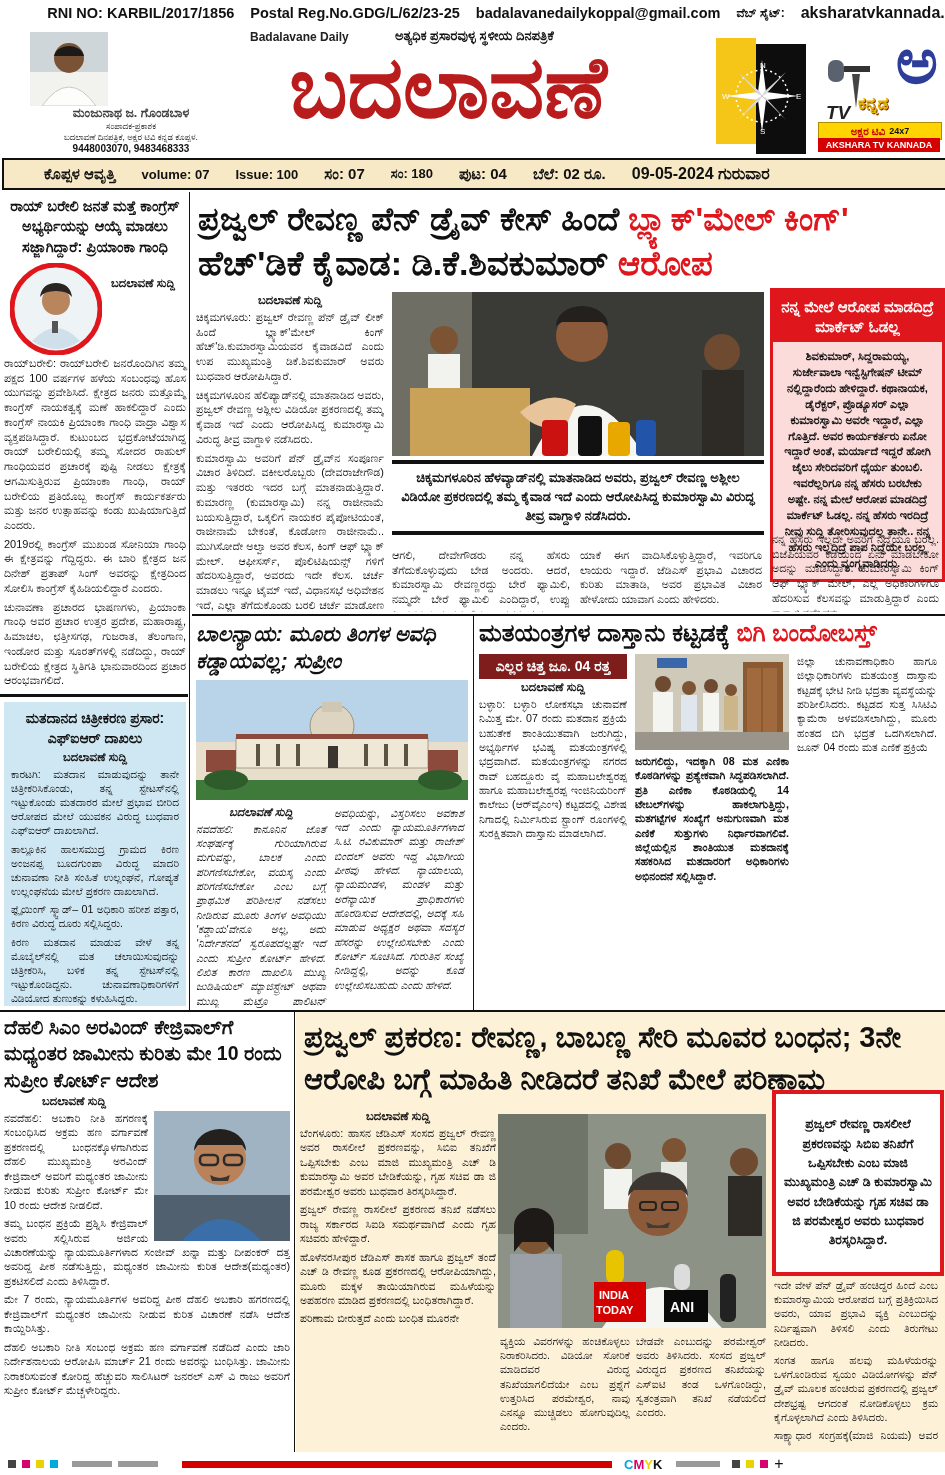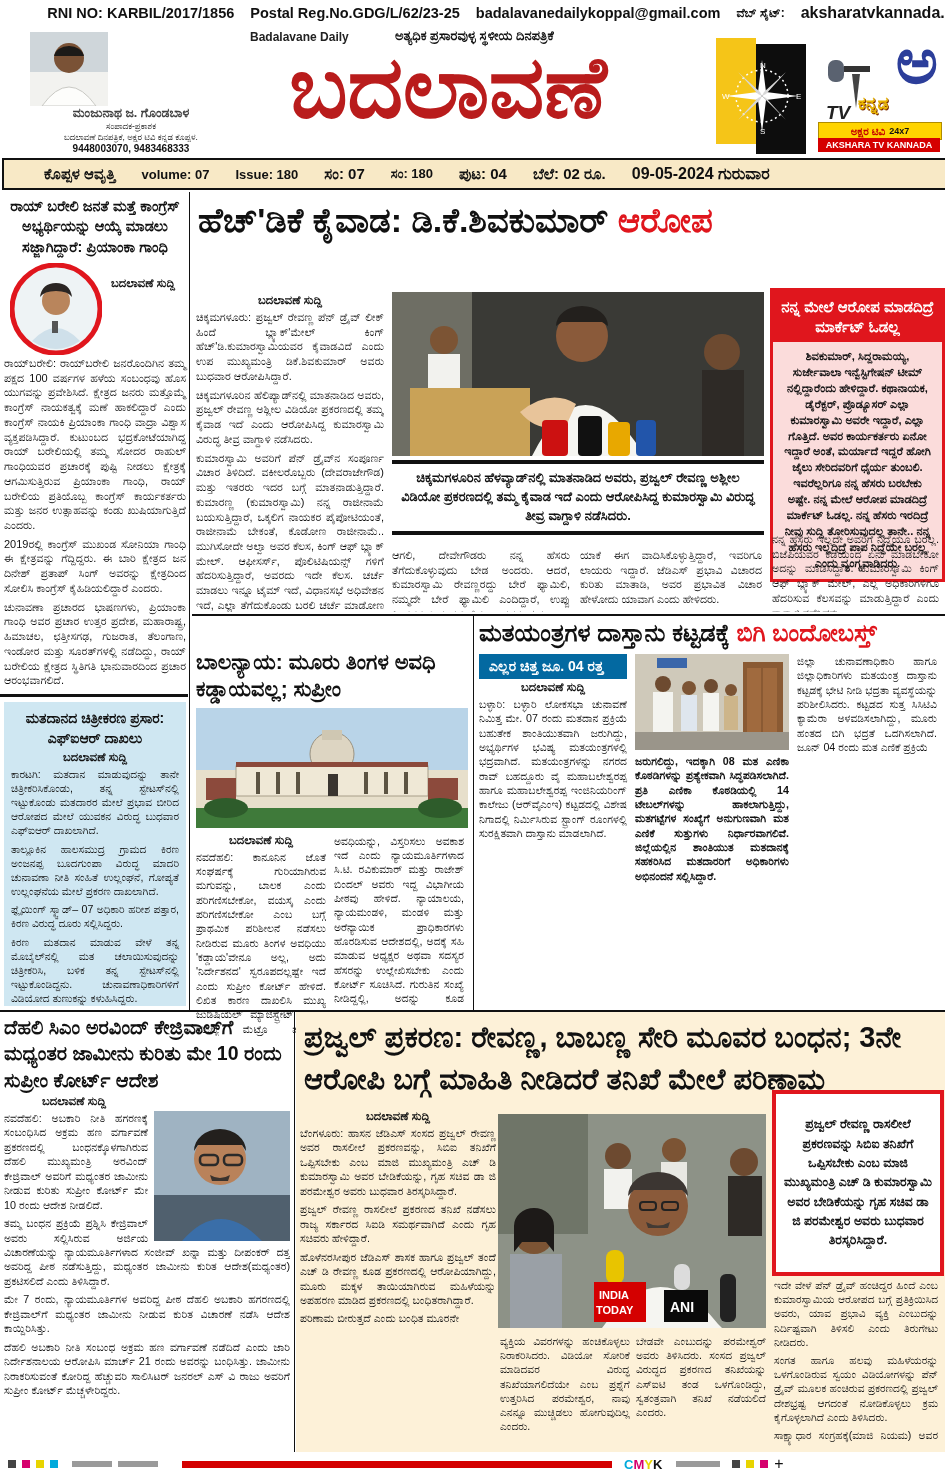--- a/index.html
+++ b/index.html
@@ -16,22 +16,22 @@
   .vrule{border-left:1.5px solid #111;}
   .hl{font-weight:800;}
   .photo{overflow:hidden;display:block;}
   .capbox{border-top:4px solid #111;border-bottom:4px solid #111;font-weight:bold;
           font-size:13px;line-height:1.45;text-align:center;padding:5px 6px;}
   .redbox{border:3px solid #e0161d;background:#fff;}
   .redbox .rb-title{background:#e0161d;color:#fff;font-weight:800;font-size:15px;
         line-height:1.3;text-align:center;padding:6px 4px;}
   .redbox .rb-body{background:#fbdcdb;font-weight:bold;font-size:11.2px;line-height:1.42;
         text-align:center;padding:7px 8px;}
-  .banner-red{background:#0369a1;color:#fff;font-weight:800;font-size:14px;
-        padding:4px 10px;}
+  .banner-red{background:#7f1d1d;color:#fff;font-weight:800;font-size:14px;
+        text-align:center;padding:4px 10px;}
   .cream{background:#fdf1d8;}
 </style>
 </head>
 <body>
 
 <div id="page">
 
   <div class="abs b" style="left:0;top:0;width:945px;height:26px;display:flex;align-items:center;justify-content:center;gap:16px;font-size:14.5px;padding-left:40px;">
     <span>RNI NO: KARBIL/2017/1856</span>
     <span>Postal Reg.No.GDG/L/62/23-25</span>
@@ -99,21 +99,21 @@
         <span class="b" style="color:#c40000;font-size:10.5px;">ಅಕ್ಷರ ಟಿವಿ</span>
         <span class="b" style="color:#111;font-size:9px;">24x7</span>
       </div>
       <div class="abs b ctr" style="left:0;top:110px;width:122px;height:14px;background:#d50000;color:#fff;font-size:9px;line-height:14px;">AKSHARA TV KANNADA</div>
     </div>
   </div>
 
   <div class="abs b" style="left:2px;top:158px;width:937px;height:28px;background:#f8e9c6;border:2px solid #111;display:flex;align-items:center;gap:26px;padding-left:40px;font-size:15px;">
     <span>ಕೊಪ್ಪಳ ಆವೃತ್ತಿ</span>
     <span style="font-size:13px;">volume: 07</span>
-    <span style="font-size:13px;">Issue: 180</span>
+    <span style="font-size:13px;">Issue: 100</span>
     <span>ಸಂ: 07</span>
     <span style="font-size:13px;">ಸಂ: 180</span>
     <span>ಪುಟ: 04</span>
     <span>ಬೆಲೆ: 02 ರೂ.</span>
     <span style="font-size:16px;">09-05-2024 ಗುರುವಾರ</span>
   </div>
 
   <div class="abs vrule" style="left:189px;top:192px;height:818px;"></div>
   <div class="abs vrule" style="left:473px;top:616px;height:394px;"></div>
   <div class="abs vrule" style="left:294px;top:1012px;height:440px;"></div>
@@ -136,27 +136,28 @@
   </div>
 
   <div class="abs" style="left:0;top:694px;width:188px;height:3px;background:#111;"></div>
 
   <div class="abs" style="left:4px;top:702px;width:182px;height:304px;background:#cfe7f2;padding:6px 7px;box-sizing:border-box;overflow:hidden;">
     <div class="b ctr" style="font-size:14px;line-height:1.45;">ಮತದಾನದ ಚಿತ್ರೀಕರಣ ಪ್ರಸಾರ: ಎಫ್‌ಐಆರ್ ದಾಖಲು</div>
     <div class="byline">ಬದಲಾವಣೆ ಸುದ್ದಿ</div>
     <div class="body-txt just" style="font-size:10.6px;">
       <p>ಕಾರಟಗಿ: ಮತದಾನ ಮಾಡುವುದನ್ನು ತಾನೇ ಚಿತ್ರೀಕರಿಸಿಕೊಂಡು, ತನ್ನ ಸ್ಟೇಟಸ್‌ನಲ್ಲಿ ಇಟ್ಟುಕೊಂಡು ಮತದಾರರ ಮೇಲೆ ಪ್ರಭಾವ ಬೀರಿದ ಆರೋಪದ ಮೇಲೆ ಯುವಕನ ವಿರುದ್ಧ ಬುಧವಾರ ಎಫ್‌ಐಆರ್ ದಾಖಲಾಗಿದೆ.</p>
       <p>ತಾಲ್ಲೂಕಿನ ಹಾಲಸಮುದ್ರ ಗ್ರಾಮದ ಕಿರಣ ಅಂಜನಪ್ಪ ಬೂದಗುಂಪಾ ವಿರುದ್ಧ ಮಾದರಿ ಚುನಾವಣಾ ನೀತಿ ಸಂಹಿತೆ ಉಲ್ಲಂಘನೆ, ಗೋಪ್ಯತೆ ಉಲ್ಲಂಘನೆಯ ಮೇಲೆ ಪ್ರಕರಣ ದಾಖಲಾಗಿದೆ.</p>
-      <p>ಫ್ಲೈಯಿಂಗ್ ಸ್ಕ್ವಾಡ್– 07 ಅಧಿಕಾರಿ ಹರೀಶ ಪತ್ತಾರ, ಕಿರಣ ವಿರುದ್ಧ ದೂರು ಸಲ್ಲಿಸಿದ್ದರು.</p>
+      <p>ಫ್ಲೈಯಿಂಗ್ ಸ್ಕ್ವಾಡ್– 01 ಅಧಿಕಾರಿ ಹರೀಶ ಪತ್ತಾರ, ಕಿರಣ ವಿರುದ್ಧ ದೂರು ಸಲ್ಲಿಸಿದ್ದರು.</p>
       <p>ಕಿರಣ ಮತದಾನ ಮಾಡುವ ವೇಳೆ ತನ್ನ ಮೊಬೈಲ್‌ನಲ್ಲಿ ಮತ ಚಲಾಯಿಸುವುದನ್ನು ಚಿತ್ರೀಕರಿಸಿ, ಬಳಿಕ ತನ್ನ ಸ್ಟೇಟಸ್‌ನಲ್ಲಿ ಇಟ್ಟುಕೊಂಡಿದ್ದನು. ಚುನಾವಣಾಧಿಕಾರಿಗಳಿಗೆ ವಿಡಿಯೋದ ತುಣುಕನ್ನು ಕಳುಹಿಸಿದ್ದರು.</p>
 
     </div>
   </div>
 
   <div class="abs hl" style="left:198px;top:198px;width:742px;font-size:32px;line-height:1.35;">
+    <div><span>ಪ್ರಜ್ವಲ್ ರೇವಣ್ಣ ಪೆನ್ ಡ್ರೈವ್ ಕೇಸ್ ಹಿಂದೆ </span><span class="red">ಬ್ಲ್ಯಾಕ್'ಮೇಲ್ ಕಿಂಗ್'</span></div>
     <div style="font-size:34px;"><span>ಹೆಚ್'ಡಿಕೆ ಕೈವಾಡ: ಡಿ.ಕೆ.ಶಿವಕುಮಾರ್ </span><span class="red">ಆರೋಪ</span></div>
   </div>
 
   <div class="abs" style="left:196px;top:292px;width:188px;height:322px;overflow:hidden;">
     <div class="byline">ಬದಲಾವಣೆ ಸುದ್ದಿ</div>
     <div class="body-txt just">
       <p>ಚಿಕ್ಕಮಗಳೂರು: ಪ್ರಜ್ವಲ್ ರೇವಣ್ಣ ಪೆನ್ ಡ್ರೈವ್ ಲೀಕ್ ಹಿಂದೆ ಬ್ಲ್ಯಾಕ್'ಮೇಲ್ ಕಿಂಗ್ ಹೆಚ್'ಡಿ.ಕುಮಾರಸ್ವಾಮಿಯವರ ಕೈವಾಡವಿದೆ ಎಂದು ಉಪ ಮುಖ್ಯಮಂತ್ರಿ ಡಿಕೆ.ಶಿವಕುಮಾರ್ ಅವರು ಬುಧವಾರ ಆರೋಪಿಸಿದ್ದಾರೆ.</p>
       <p>ಚಿಕ್ಕಮಗಳೂರಿನ ಹೆಲಿಪ್ಯಾಡ್‌ನಲ್ಲಿ ಮಾತನಾಡಿದ ಅವರು, ಪ್ರಜ್ವಲ್ ರೇವಣ್ಣ ಅಶ್ಲೀಲ ವಿಡಿಯೋ ಪ್ರಕರಣದಲ್ಲಿ ತಮ್ಮ ಕೈವಾಡ ಇದೆ ಎಂದು ಆರೋಪಿಸಿದ್ದ ಕುಮಾರಸ್ವಾಮಿ ವಿರುದ್ಧ ತೀವ್ರ ವಾಗ್ದಾಳಿ ನಡೆಸಿದರು.</p>
       <p>ಕುಮಾರಸ್ವಾಮಿ ಅವರಿಗೆ ಪೆನ್ ಡ್ರೈವ್‌ನ ಸಂಪೂರ್ಣ ವಿಚಾರ ತಿಳಿದಿದೆ. ವಕೀಲರೊಬ್ಬರು (ದೇವರಾಜೇಗೌಡ) ಮತ್ತು ಇತರರು ಇದರ ಬಗ್ಗೆ ಮಾತನಾಡುತ್ತಿದ್ದಾರೆ. ಕುಮಾರಣ್ಣ (ಕುಮಾರಸ್ವಾಮಿ) ನನ್ನ ರಾಜೀನಾಮೆ ಬಯಸುತ್ತಿದ್ದಾರೆ, ಒಕ್ಕಲಿಗ ನಾಯಕರ ಪೈಪೋಟಿಯಂತೆ, ರಾಜೀನಾಮೆ ಬೇಕಂತೆ, ಕೊಡೋಣ ರಾಜೀನಾಮೆ.. ಮುಗಿಸೋದೇ ಅಲ್ವಾ ಅವರ ಕೆಲಸ, ಕಿಂಗ್ ಆಫ್ ಬ್ಲ್ಯಾಕ್ ಮೇಲ್. ಆಫೀಸರ್ಸ್, ಪೊಲಿಟಿಷಿಯನ್ಸ್ ಗಳಿಗೆ ಹೆದರಿಸುತ್ತಿದ್ದಾರೆ, ಅವರದು ಇದೇ ಕೆಲಸ. ಚರ್ಚೆ ಮಾಡಲು ಇನ್ನೂ ಟೈಮ್ ಇದೆ, ವಿಧಾನಸಭೆ ಅಧಿವೇಶನ ಇದೆ, ಎಲ್ಲಾ ತೆಗೆದುಕೊಂಡು ಬರಲಿ ಚರ್ಚೆ ಮಾಡೋಣ ಎಂದು ಹೇಳಿದರು.</p>
 
@@ -187,21 +188,21 @@
   <div class="abs body-txt just" style="left:580px;top:548px;width:182px;height:64px;overflow:hidden;">ಯಾಕೆ ಈಗ ವಾದಿಸಿಕೊಳ್ಳುತ್ತಿದ್ದಾರೆ, ಇವರಿಗೂ ಲಾಯರು ಇದ್ದಾರೆ. ಜೆಡಿಎಸ್ ಪ್ರಭಾವಿ ವಿಚಾರದ ಕುರಿತು ಮಾತಾಡಿ, ಅವರ ಪ್ರಭಾವಿತ ವಿಚಾರ ಹೇಳೋದು ಯಾವಾಗ ಎಂದು ಹೇಳಿದರು.</div>
 
   <div class="abs redbox" style="left:770px;top:288px;width:169px;">
     <div class="rb-title">ನನ್ನ ಮೇಲೆ ಆರೋಪ ಮಾಡದಿದ್ರೆ ಮಾರ್ಕೆಟ್ ಓಡಲ್ಲ</div>
     <div class="rb-body">ಶಿವಕುಮಾರ್, ಸಿದ್ದರಾಮಯ್ಯ, ಸುರ್ಜೇವಾಲಾ ಇನ್ವೆಸ್ಟಿಗೇಷನ್ ಟೀಮ್ ನಲ್ಲಿದ್ದಾರೆಂದು ಹೇಳಿದ್ದಾರೆ. ಕಥಾನಾಯಕ, ಡೈರೆಕ್ಟರ್, ಪ್ರೊಡ್ಯೂಸರ್ ಎಲ್ಲಾ ಕುಮಾರಸ್ವಾಮಿ ಅವರೇ ಇದ್ದಾರೆ, ಎಲ್ಲಾ ಗೊತ್ತಿದೆ. ಅವರ ಕಾರ್ಯಕರ್ತರು ಏನೋ ಇದ್ದಾರೆ ಅಂತೆ, ಮರ್ಯಾದೆ ಇದ್ದರೆ ಹೋಗಿ ಜೈಲು ಸೇರಿದವರಿಗೆ ಧೈರ್ಯ ತುಂಬಲಿ. ಇವರೆಲ್ಲರಿಗೂ ನನ್ನ ಹೆಸರು ಬರಬೇಕು ಅಷ್ಟೇ. ನನ್ನ ಮೇಲೆ ಆರೋಪ ಮಾಡದಿದ್ರೆ ಮಾರ್ಕೆಟ್ ಓಡಲ್ಲ. ನನ್ನ ಹೆಸರು ಇರದಿದ್ರೆ ನೀವು ಸುದ್ದಿ ತೋರಿಸುವುದಲ್ಲ ತಾನೇ.. ನನ್ನ ಹೆಸರು ಇಲ್ಲದಿದ್ರೆ ಪಾಪ ನಿದ್ದೆಯೇ ಬರಲ್ಲ ಎಂದು ವ್ಯಂಗ್ಯವಾಡಿದರು.</div>
   </div>
   <div class="abs body-txt just" style="left:772px;top:532px;width:167px;height:80px;overflow:hidden;">ನನ್ನ ಹೆಸರು ಇಲ್ಲದೇ ಅವರಿಗೆ ನಿದ್ದೆಯೂ ಬರಲ್ಲ. ಬಿಜೆಪಿಯವರ ಕಡೆಯಿಂದ ಏನು ಮಾಡಬೇಕೋ ಅದನ್ನು ಮಾಡಿಸಿದ್ದಾರೆ. ಕುಮಾರಸ್ವಾಮಿ ಕಿಂಗ್ ಆಫ್ ಬ್ಲ್ಯಾಕ್ ಮೇಲ್, ಎಲ್ಲ ಅಧಿಕಾರಿಗಳಿಗೂ ಹೆದರಿಸುವ ಕೆಲಸವನ್ನು ಮಾಡುತ್ತಿದ್ದಾರೆ ಎಂದು ವಾಗ್ದಾಳಿ ನಡೆಸಿದರು.</div>
 
   <div class="abs" style="left:192px;top:614px;width:753px;height:2px;background:#111;"></div>
 
-  <div class="abs" style="left:196px;top:648px;width:272px;height:388px;overflow:hidden;">
+  <div class="abs" style="left:196px;top:620px;width:272px;height:388px;overflow:hidden;font-style:italic;">
     <div class="hl" style="font-size:21px;line-height:1.3;">ಬಾಲನ್ಯಾಯ: ಮೂರು ತಿಂಗಳ ಅವಧಿ ಕಡ್ಡಾಯವಲ್ಲ; ಸುಪ್ರೀಂ</div>
     <svg class="photo" width="272" height="120" viewBox="0 0 272 120" style="margin-top:5px;">
       <rect width="272" height="62" fill="#b9d4e8"></rect>
       <rect y="62" width="272" height="40" fill="#e7dfcb"></rect>
       <circle cx="136" cy="46" r="22" fill="#ddd5c2" stroke="#9a9280"></circle>
       <rect x="126" y="22" width="20" height="10" fill="#cfc7b2"></rect>
       <rect x="40" y="58" width="192" height="30" fill="#efe8d6" stroke="#a89f8a"></rect>
       <g fill="#8c4a3c">
           <rect x="40" y="54" width="192" height="5"></rect>
           <rect x="10" y="70" width="30" height="22"></rect>

